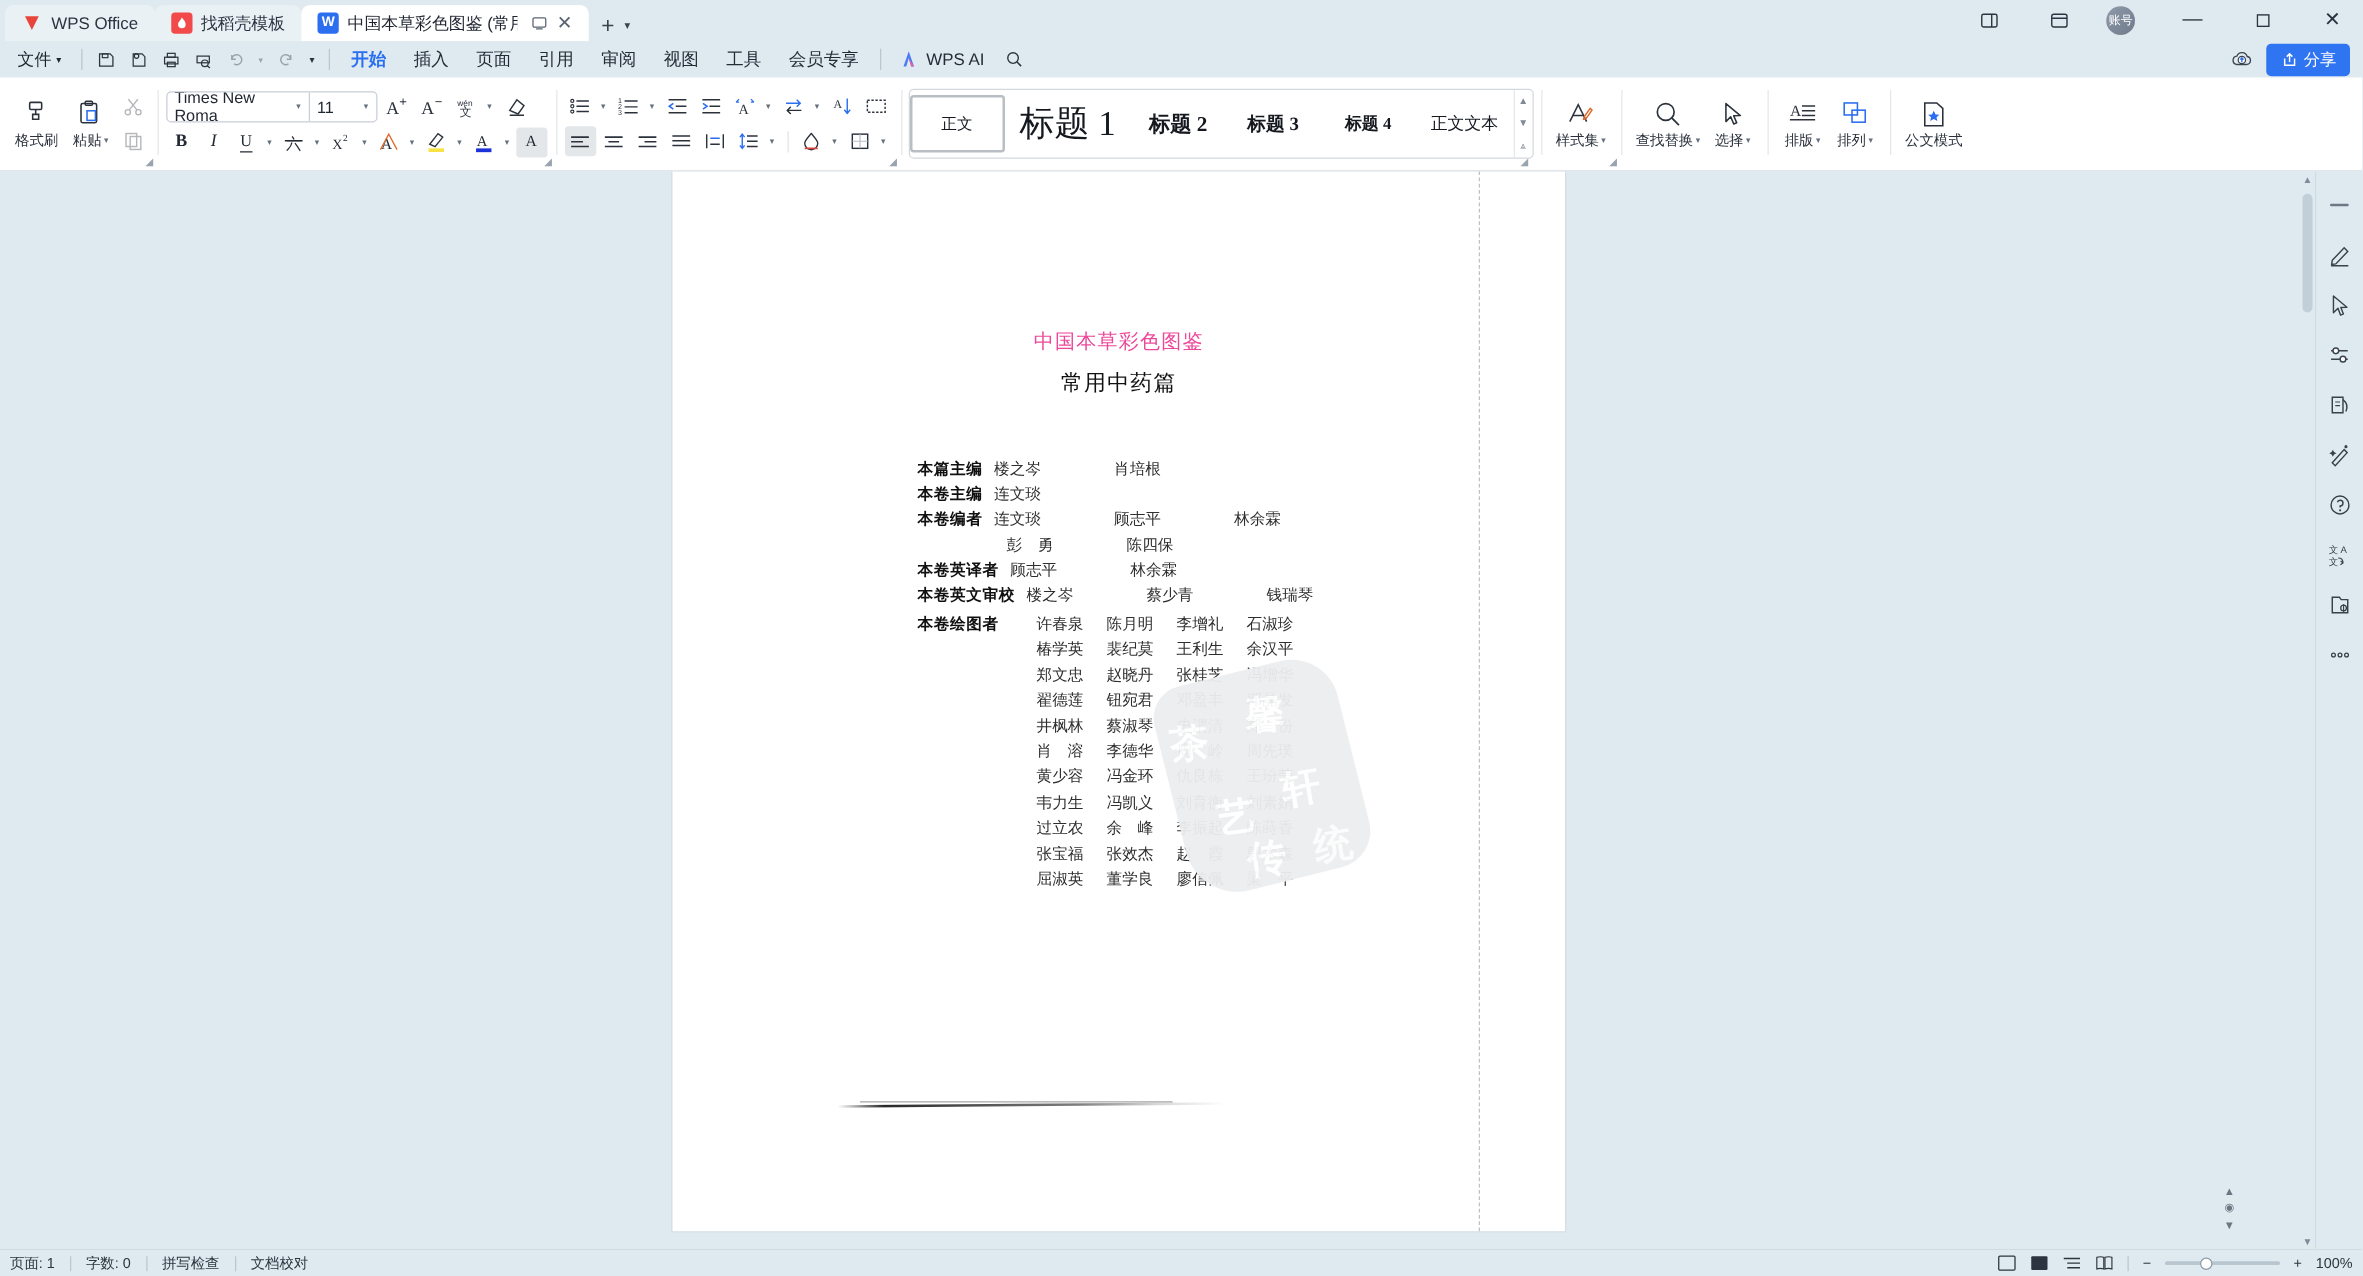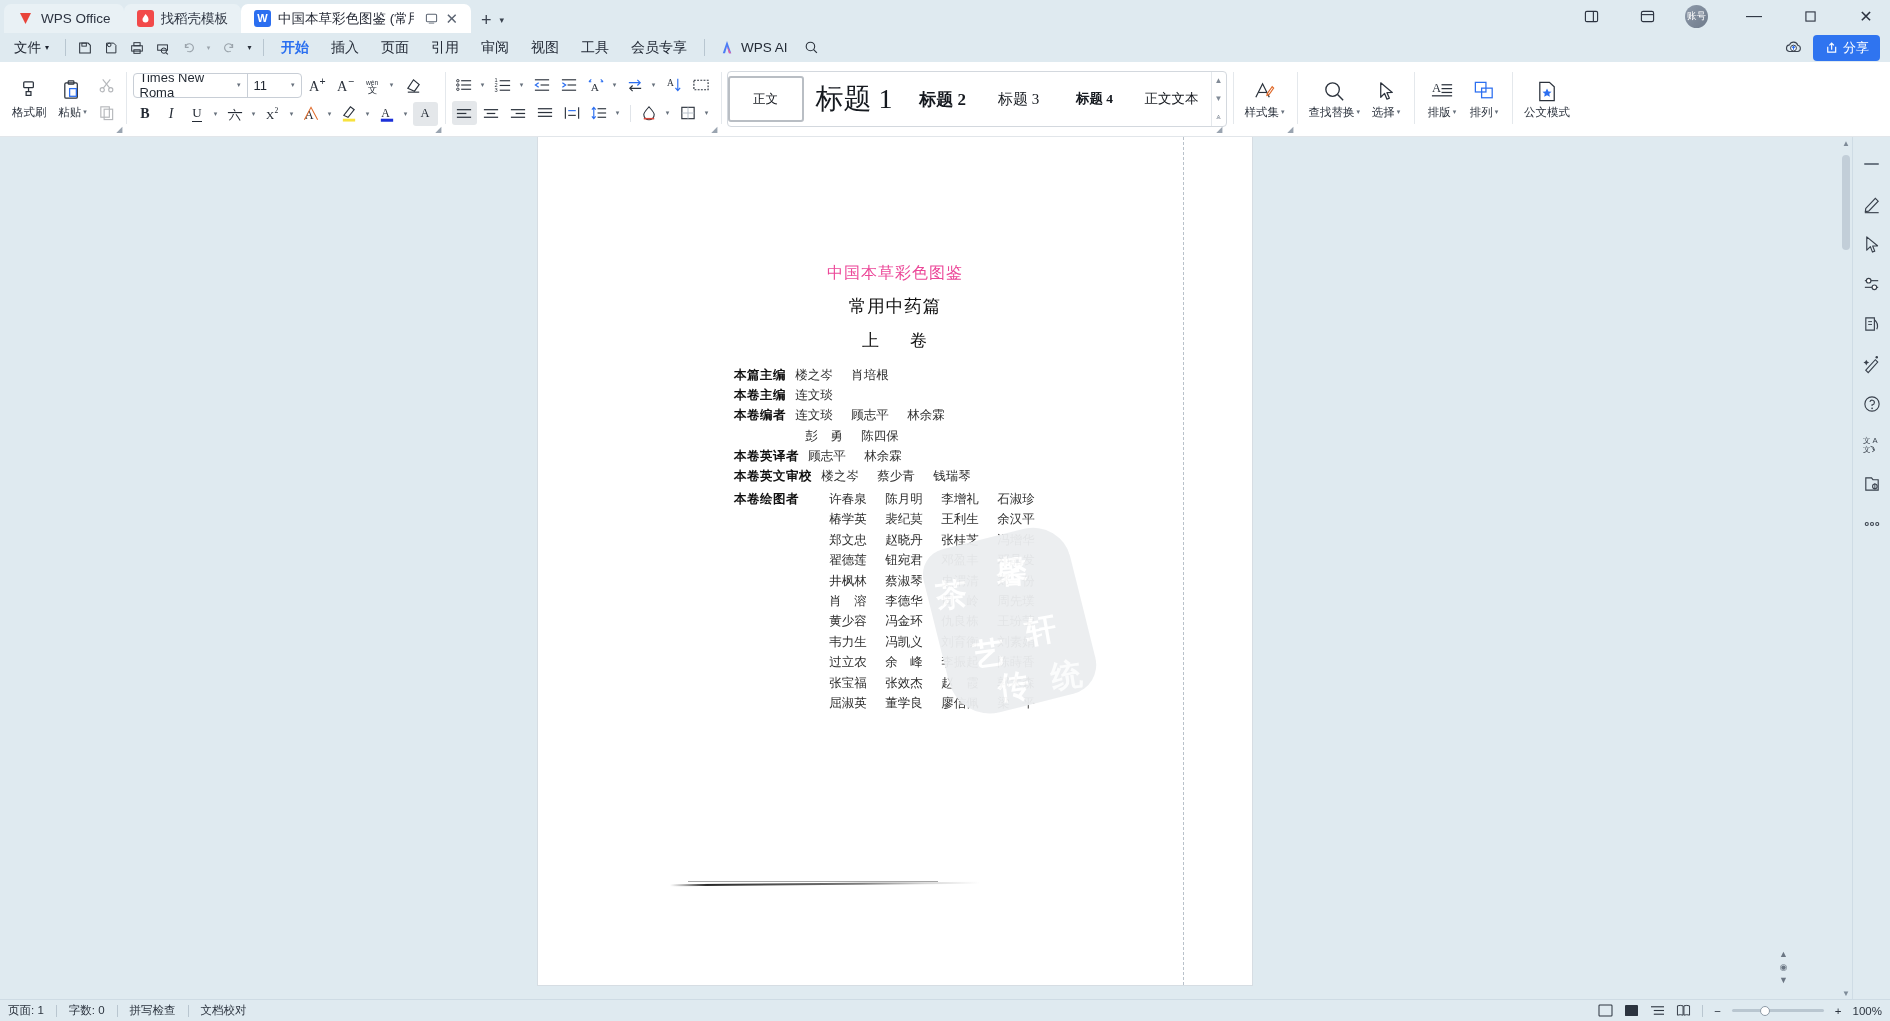--- a/index.html
+++ b/index.html
@@ -90,21 +90,21 @@
 
   
   .stylegal { display: flex; align-items: center; height: 56px; border: 1px solid #d3d8de; border-radius: 4px;
               margin: 9px 2px; background: #fff; position: relative; }
   .stitem { height: 46px; min-width: 76px; display: flex; align-items: center; justify-content: center;
             padding: 0 12px; font-size: 14px; color: #15191f; white-space: nowrap; border-radius: 3px;
             font-family: "Liberation Serif","DejaVu Serif",serif; }
   .stitem.sel { border: 2px solid #b9bec4; background: #fff; box-shadow: inset 0 0 0 2px #fff; font-size: 12.5px; }
   .st1 { font-size: 28px; }
   .st2 { font-size: 17px; font-weight: 700; }
-  .st3 { font-size: 15px; font-weight: 400; }
+  .st3 { font-size: 15px; font-weight: 700; }
   .st4 { font-size: 13.5px; font-weight: 700; }
   .st5 { font-size: 13.5px; }
   .galscroll { width: 15px; height: 100%; display: flex; flex-direction: column; align-items: center;
                justify-content: space-around; border-left: 1px solid #e4e8ec; color: #808a96; font-size: 8px; }
 
   
   .work { flex: 1; position: relative; background: #dfeaf0; overflow: hidden; display: flex; }
   .canvas { flex: 1; position: relative; overflow: hidden; }
   .page {
     position: absolute; left: 538px; top: 0px; width: 714px; height: 848px;
@@ -115,21 +115,21 @@
   .doc-title { text-align: center; font-family: "DejaVu Sans","Liberation Sans", sans-serif;
                font-size: 16px; color: #ec4899; letter-spacing: 1px; }
   .doc-sub  { text-align: center; font-family: "DejaVu Sans","Liberation Sans", sans-serif;
                font-size: 17.5px; color: #111; letter-spacing: 1px; }
   .doc-vol  { text-align: center; font-family: "DejaVu Sans","Liberation Sans", sans-serif;
                font-size: 17px; color: #111; letter-spacing: 1px; }
 
   .credits { position: absolute; left: 196px; top: 230px; font-family: "Liberation Serif","DejaVu Serif",serif; }
   .crow { display: flex; align-items: flex-end; margin-bottom: 3.2px; font-size: 12.5px; color: #2a2a2a; }
   .clab { font-weight: 700; white-space: nowrap; color: #111; letter-spacing: .5px; }
-  .cnames { display: flex; }
+  .cnames { display: flex; gap: 40px; }
   .cn { width: 56px; text-align: center; white-space: nowrap; color: #2f2f2f; }
 
   .artists { position: absolute; left: 196px; top: 354px; font-family: "Liberation Serif","DejaVu Serif",serif; }
   .arow { display: flex; align-items: baseline; margin-bottom: 3.4px; font-size: 12.5px; color: #2e2e2e; }
   .alab { font-weight: 700; width: 86px; white-space: nowrap; color: #111; letter-spacing: .5px; }
   .acell { width: 56px; text-align: center; white-space: nowrap; }
 
   .seal {
     position: absolute; left: 398px; top: 398px; width: 148px; height: 172px;
     background: #eceef0; transform: rotate(-14deg); border-radius: 26px 38px 30px 42px;
@@ -776,23 +776,20 @@
 
   <div class="work">
     <div class="canvas">
 
       <div class="page">
         <div class="margin-line" style="left:645px"></div>
 
         <div style="position:absolute;left:0;right:0;top:126px">
           <div class="doc-title">中国本草彩色图鉴</div>
           <div class="doc-sub" style="margin-top:10px">常用中药篇</div>
-          <div class="doc-vol" style="margin-top:11px">
-            <span>上</span><span style="display:inline-block;width:30px"></span><span>卷</span>
-          </div>
         </div>
 
         <div class="credits">
           <div class="crow">
             <span class="clab">本篇主编</span>
             <span class="cnames">
               <span class="cn">楼之岑</span>
               <span class="cn">肖培根</span>
             </span>
           </div>

